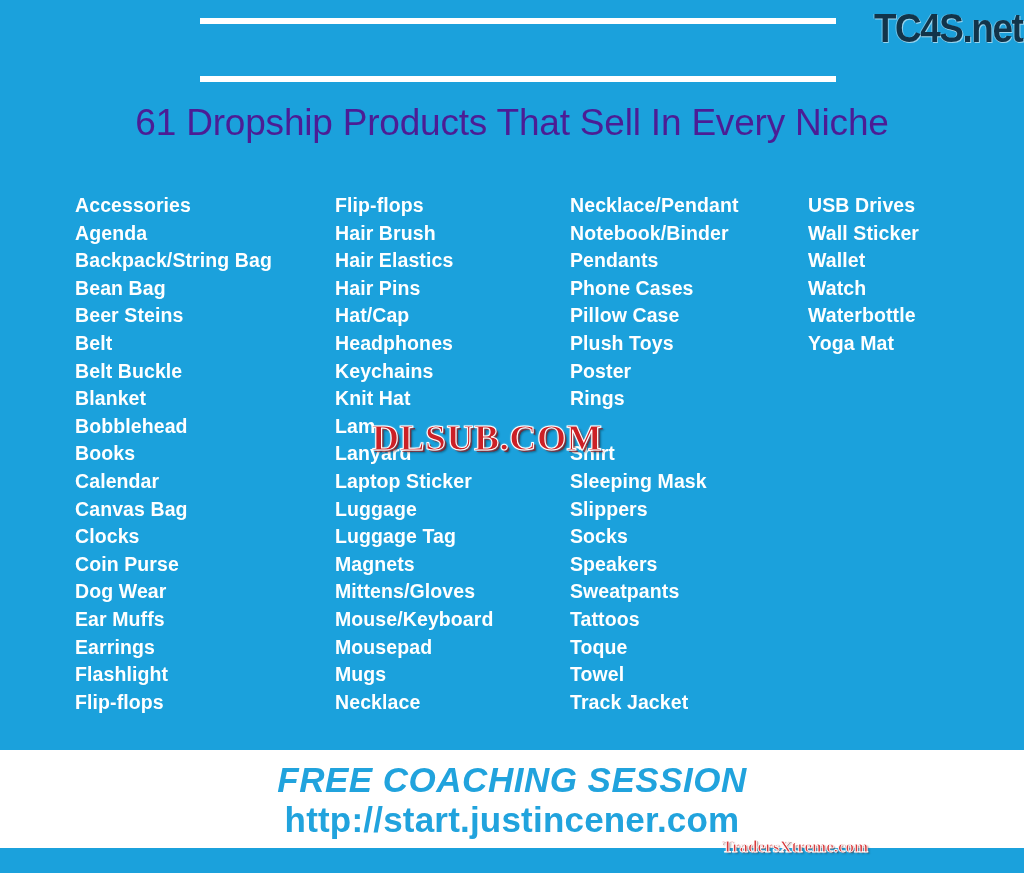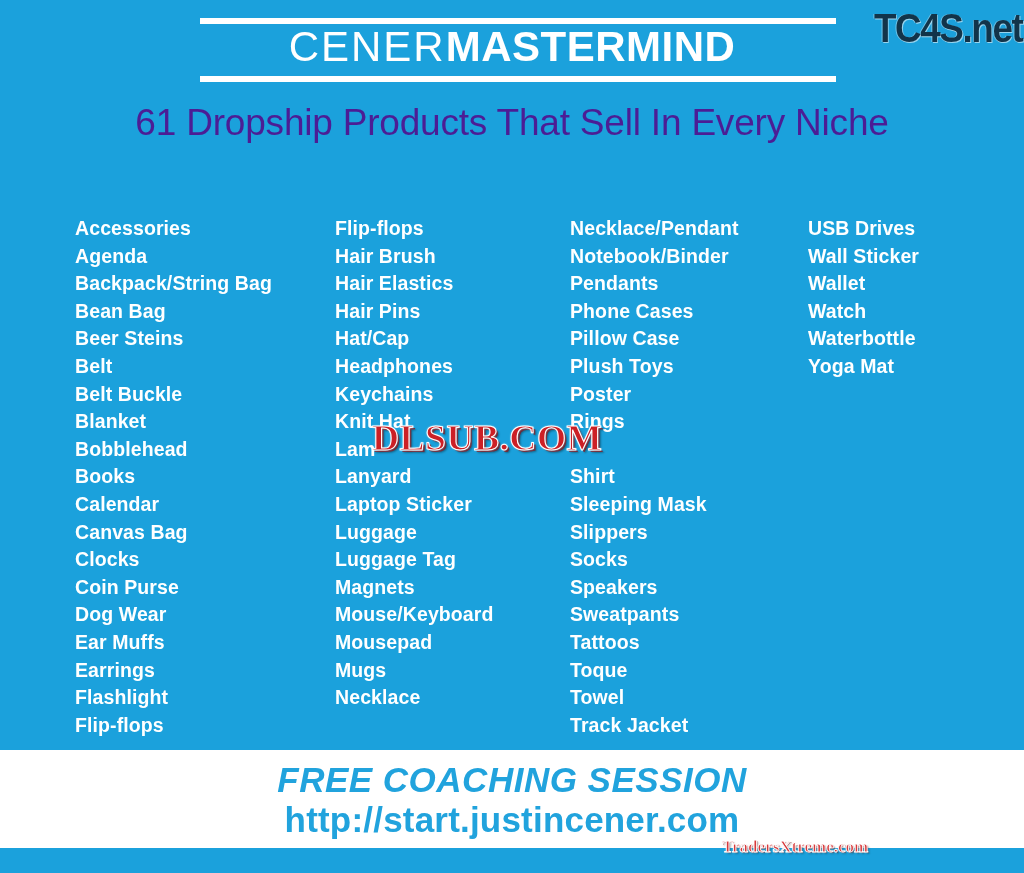--- a/index.html
+++ b/index.html
@@ -81,21 +81,20 @@
   #product-list {
     position: absolute;
     left: 0;
     top: 192px;
     width: 1024px;
     height: 545px;
   }
   .product-column {
     position: absolute;
     top: 0;
-    margin-top: 23px;
   }
   .product-column.col-0 { left: 75px;  width: 255px; }
   .product-column.col-1 { left: 335px; width: 230px; }
   .product-column.col-2 { left: 570px; width: 235px; }
   .product-column.col-3 { left: 808px; width: 210px; }
 
   .product-item {
     font-size: 19.5px;
     line-height: 27.6px;
     font-weight: 700;
@@ -201,23 +200,20 @@
 </style>
 </head>
 <body>
 
 <div id="poster">
 
   <div id="header">
     <div class="rule top"></div>
     <div class="rule bottom"></div>
 
-    <div id="brand">
-      <span class="light">CENER</span><span class="bold">MASTERMIND</span>
-    </div>
 
     <div id="headline">61 Dropship Products That Sell In Every Niche</div>
   </div>
 
   <div id="product-list">
 
     <div class="product-column col-0">
       <div class="product-item">Accessories</div>
       <div class="product-item">Agenda</div>
       <div class="product-item">Backpack/String Bag</div>
@@ -247,20 +243,21 @@
       <div class="product-item">Hat/Cap</div>
       <div class="product-item">Headphones</div>
       <div class="product-item">Keychains</div>
       <div class="product-item">Knit Hat</div>
       <div class="product-item">Lam</div>
       <div class="product-item">Lanyard</div>
       <div class="product-item">Laptop Sticker</div>
       <div class="product-item">Luggage</div>
       <div class="product-item">Luggage Tag</div>
       <div class="product-item">Magnets</div>
+      <div class="product-item">Mittens/Gloves</div>
       <div class="product-item">Mouse/Keyboard</div>
       <div class="product-item">Mousepad</div>
       <div class="product-item">Mugs</div>
       <div class="product-item">Necklace</div>
     </div>
 
     <div class="product-column col-2">
       <div class="product-item">Necklace/Pendant</div>
       <div class="product-item">Notebook/Binder</div>
       <div class="product-item">Pendants</div>

